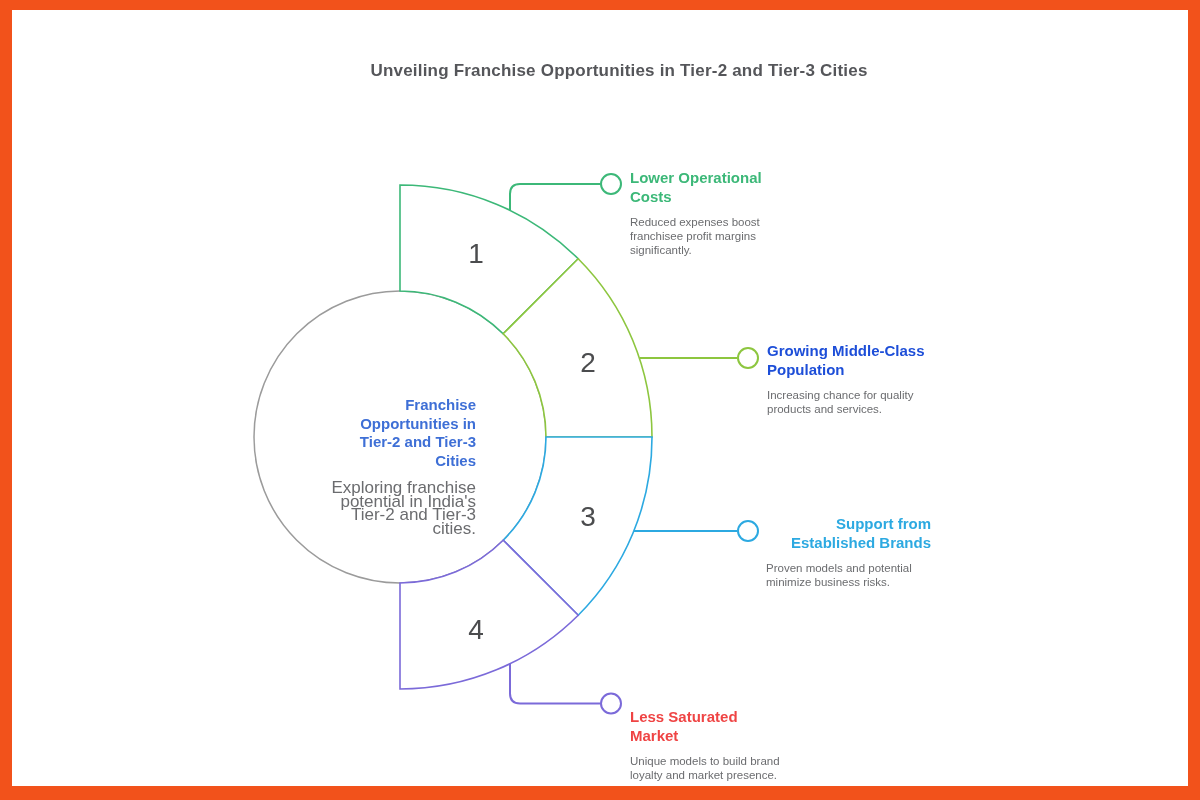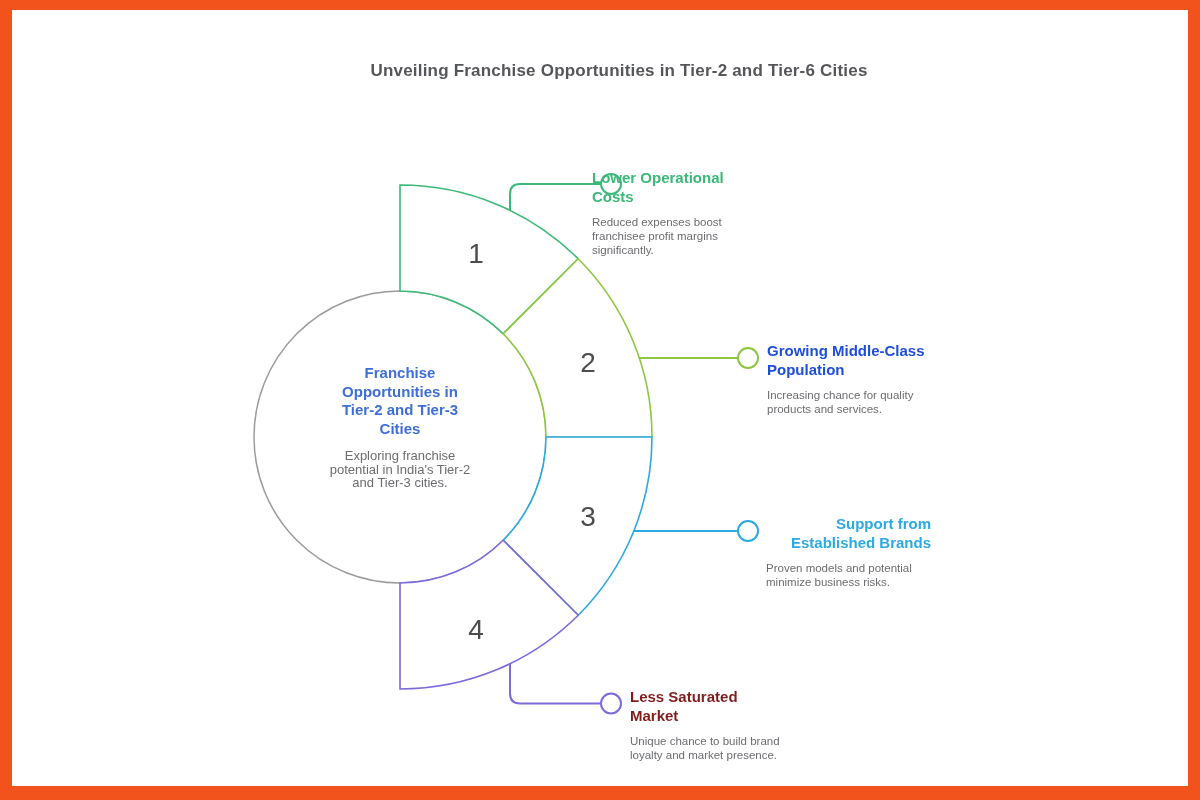--- a/index.html
+++ b/index.html
@@ -39,33 +39,33 @@
   .diagram-svg {
     position: absolute;
     left: 0;
     top: 0;
     z-index: 1;
   }
 
   .center-text {
     position: absolute;
     left: 324px;
-    top: 364px;
+    top: 396px;
     width: 152px;
-    text-align: center;
+    text-align: right;
     z-index: 2;
   }
   .center-heading {
     font-size: 15px;
     font-weight: bold;
     line-height: 18.5px;
   }
   .center-subtext {
     margin-top: 11px;
-    font-size: 13px;
+    font-size: 17px;
     line-height: 13.5px;
     color: #6B6C6F;
   }
 
   .seg-number {
     position: absolute;
     width: 44px;
     text-align: center;
     font-size: 28px;
     line-height: 30px;
@@ -82,39 +82,39 @@
     font-size: 15px;
     font-weight: bold;
     line-height: 19px;
   }
   .item-desc {
     margin-top: 9px;
     font-size: 11.5px;
     line-height: 14px;
     color: #6B6C6F;
   }
-  .item-1 { left: 592px; top: 168px; width: 150px; }
+  .item-1 { left: 630px; top: 168px; width: 150px; }
   .item-2 { left: 767px; top: 341px; width: 170px; }
   .item-3 { left: 766px; top: 514px; width: 165px; }
   .item-4 { left: 630px; top: 687px; width: 160px; }
   .item-1 .item-label { width: 150px; }
   .item-2 .item-label { width: 170px; }
   .item-3 .item-label { width: 165px; text-align: right; }
   .item-4 .item-label { width: 150px; }
   .item-1 .item-desc { width: 150px; }
   .item-2 .item-desc { width: 170px; }
   .item-3 .item-desc { width: 165px; }
   .item-4 .item-desc { width: 160px; }
 </style>
 </head>
 <body>
 
 <div class="frame">
 
-  <div class="page-title">Unveiling Franchise Opportunities in Tier-2 and Tier-6 Cities</div>
+  <div class="page-title">Unveiling Franchise Opportunities in Tier-2 and Tier-3 Cities</div>
 
   <svg class="diagram-svg" width="1200" height="800" viewBox="0 0 1200 800">
 
     <circle cx="400" cy="437" r="146" fill="#ffffff" stroke-width="1.5" stroke="#9B9B9B"></circle>
 
     <path d="M 400,185 A 252 252 0 0 1 578.2,258.8 L 503.2,333.8 A 146 146 0 0 0 400,291 Z" fill="#ffffff" stroke-width="1.6" stroke="#3CB878"></path>
     <path d="M 578.2,258.8 A 252 252 0 0 1 652,437 L 546,437 A 146 146 0 0 0 503.2,333.8 Z" fill="#ffffff" stroke-width="1.6" stroke="#8DC63F"></path>
     <path d="M 652,437 A 252 252 0 0 1 578.2,615.2 L 503.2,540.2 A 146 146 0 0 0 546,437 Z" fill="#ffffff" stroke-width="1.6" stroke="#2CA9E1"></path>
     <path d="M 578.2,615.2 A 252 252 0 0 1 400,689 L 400,583 A 146 146 0 0 0 503.2,540.2 Z" fill="#ffffff" stroke-width="1.6" stroke="#7B6AD9"></path>
 
@@ -147,18 +147,18 @@
   </div>
   <div class="item item-2">
     <div class="item-label" style="color: #1d4ed8;">Growing Middle-Class Population</div>
     <div class="item-desc">Increasing chance for quality products and services.</div>
   </div>
   <div class="item item-3">
     <div class="item-label" style="color: rgb(44, 169, 225);">Support from Established Brands</div>
     <div class="item-desc">Proven models and potential minimize business risks.</div>
   </div>
   <div class="item item-4">
-    <div class="item-label" style="color: #7f1d1d;">Less Saturated Market</div>
-    <div class="item-desc">Unique chance to build brand loyalty and market presence.</div>
+    <div class="item-label" style="color: #ef4444; margin-top: 20px;">Less Saturated Market</div>
+    <div class="item-desc">Unique models to build brand loyalty and market presence.</div>
   </div>
 
   <div class="border-overlay" style="border-color: rgb(242, 82, 27);"></div>
 </div>
 
 </body></html>

